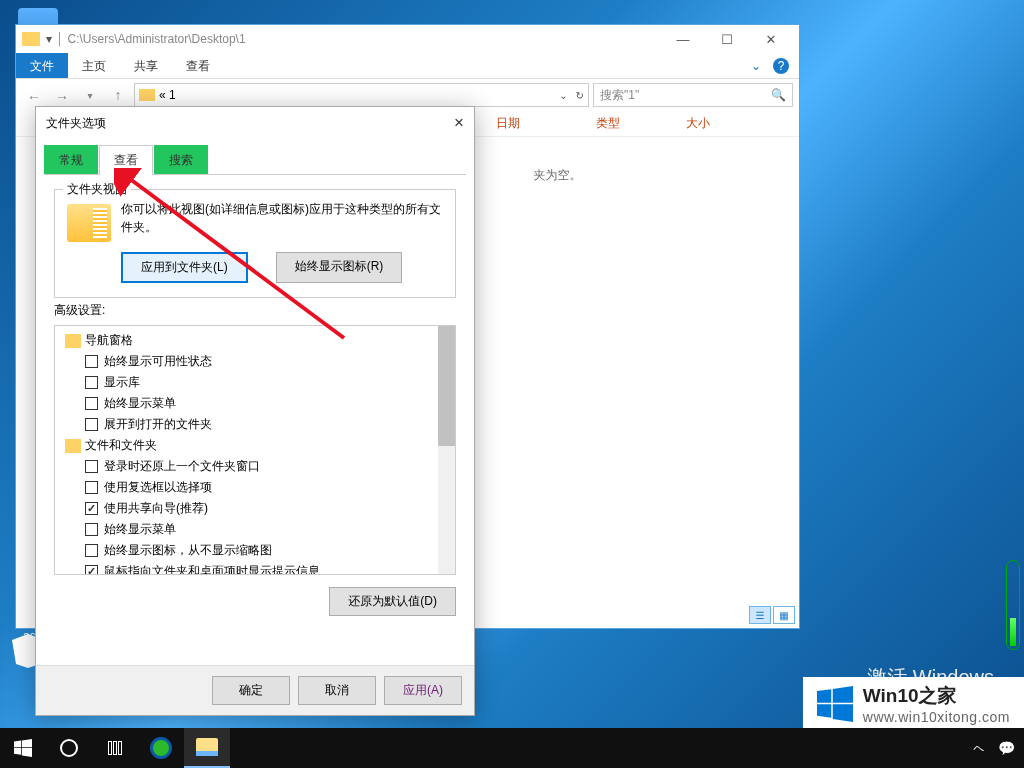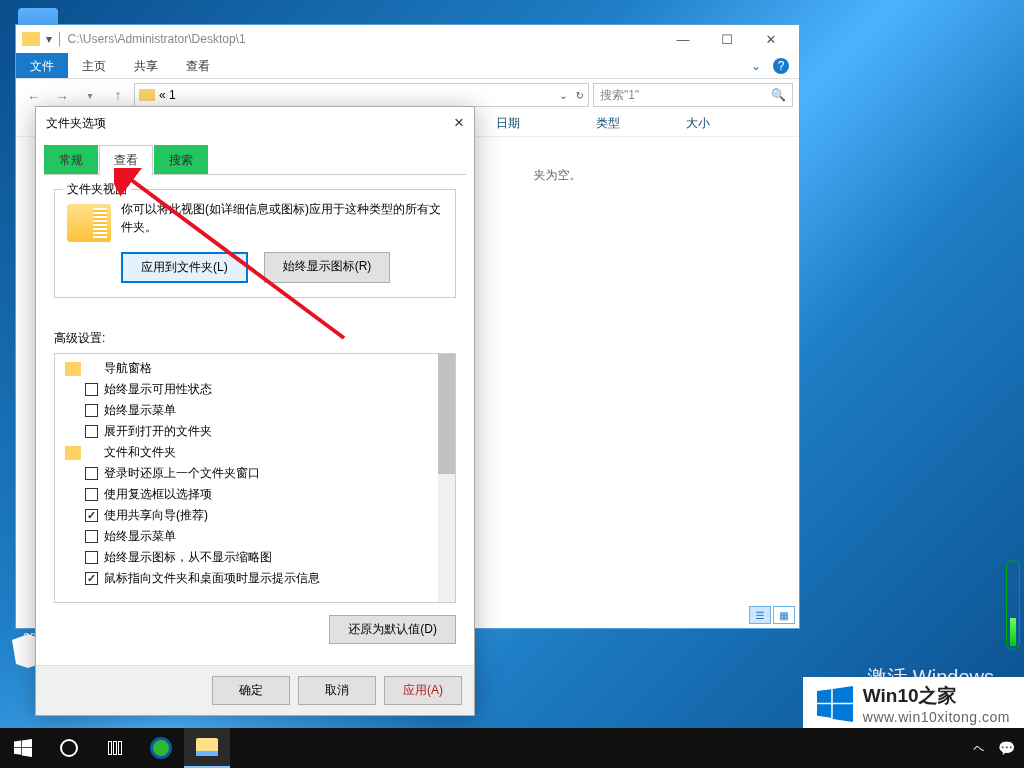--- a/index.html
+++ b/index.html
@@ -44,62 +44,62 @@
 .ex-ribbon .rtab.file { background: #1979ca; color: #fff; }
 .ex-ribbonhelp { margin-left:auto; display:flex; align-items:center; padding-right:10px; gap:12px; color:#1979ca; font-size:12px; }
 .ex-nav { height: 32px; display: flex; align-items: center; padding: 0 6px; gap: 4px; background:#fff; }
 .ex-nav .navbtn { width:24px; height:24px; color:#888; display:flex; align-items:center; justify-content:center; font-size:14px; }
 .ex-nav .addrbar { flex:1; height:24px; border:1px solid #ccc; display:flex; align-items:center; padding:0 4px; background:#fff; }
 .ex-nav .addrbar .fic { width:16px;height:12px;background:#ffd266;margin-right:4px; }
 .ex-nav .addrbar .chv { margin-left:auto; color:#555; font-size:10px; display:flex; gap:8px; }
 .ex-nav .searchbar { width:200px; height:24px; border:1px solid #ccc; display:flex; align-items:center; padding:0 6px; color:#888; }
 .ex-nav .searchbar .mag { margin-left:auto; color:#1979ca; }
 .ex-cols { display:flex; padding:4px 0 4px 0; border-bottom:1px solid #eee; }
-.ex-cols div { color:#0c4a6e; }
+.ex-cols div { color:#c2410c; }
 .ex-body { padding:30px 0 0 0; text-align:center; color:#666; position:relative; }
 .ex-status { position:absolute; bottom:0; right:0; display:flex; gap:2px; padding:4px; }
 .ex-status div { width:22px; height:18px; border:1px solid #6bb5e8; display:flex; align-items:center; justify-content:center; font-size:10px; color:#1979ca;}
 .ex-status .active { background:#cce6ff; }
 
 
 .dialog { position: absolute; left: 35px; top: 106px; width: 440px; height: 610px; background: #fff; border: 1px solid #aaa; box-shadow: 0 4px 24px rgba(0,0,0,0.3); display:flex; flex-direction:column; }
 .dlg-title { height: 32px; display: flex; align-items: center; padding: 0 10px; font-size: 12px; }
 .dlg-close { margin-left: auto; font-size: 17px; color: #333; font-family: Arial; }
 .tabs { display: flex; padding: 6px 8px 0 8px; background:#fff; }
 .tab { padding: 6px 14px; font-size: 12px; border: 1px solid transparent; border-bottom:none; color:#333; background:#22c55e; margin-right:1px; }
 .tab.active { background: #fff; border-color: #ccc; position: relative; z-index: 2; }
 .tab-body { border-top: 1px solid #ccc; margin: 0 8px; padding: 14px 10px 8px; flex:1; background:#fff; position:relative; top:-1px; z-index:1; display:flex; flex-direction:column; }
 
-.fieldset { border: 1px solid #ccc; padding: 10px 12px 14px; margin-bottom: 32px; position: relative; }
+.fieldset { border: 1px solid #ccc; padding: 10px 12px 14px; margin-bottom: 4px; position: relative; }
 .fieldset .legend { position: absolute; top: -9px; left: 8px; background: #fff; padding: 0 4px; font-size: 12px; }
 .fieldrow { display: flex; align-items: flex-start; gap: 10px; }
 .folder-big { width: 44px; height: 38px; background: linear-gradient(#ffe08a,#ffc23a); border-radius: 3px; margin-top:4px; flex-shrink:0; position:relative; }
 .folder-big::after { content:''; position:absolute; top:4px; right:4px; bottom:4px; width:14px; background:repeating-linear-gradient(#fff,#fff 2px,#ffc23a 2px,#ffc23a 4px);}
 .field-text { flex:1; font-size:12px; line-height:1.5; }
-.btnrow { display:flex; gap:16px; margin-top:10px; margin-left:54px; }
+.btnrow { display:flex; gap:28px; margin-top:10px; margin-left:54px; }
 .winbtn { padding: 5px 18px; font-size:12px; background:#e1e1e1; border:1px solid #adadad; min-width:110px; text-align:center; }
 .winbtn.primary { border:2px solid #0078d7; background:#e5f1fb; }
 
 .adv-label { font-size:12px; margin-bottom:6px; }
 .tree { border:1px solid #ccc; height:250px; overflow:hidden; position:relative; background:#fff; }
 .tree .scrollbar { position:absolute; right:0; top:0; bottom:0; width:17px; background:#f0f0f0; }
 .tree .scrollthumb { position:absolute; right:0; top:0; width:17px; height:120px; background:#c1c1c1; }
 .tree-inner { padding:4px 4px; }
 .tree-item { display:flex; align-items:center; padding:2px 0; font-size:12px; }
-.tree-item.root { padding-left:6px;gap:19px; }
+.tree-item.root { padding-left:6px; }
 .tree-item .tic { width:16px; height:14px; margin-right:4px; }
 .tree-item.root .tic { background:#ffd266; }
 .tree-item.child { padding-left:26px; }
 .tree-item .cb { width:13px; height:13px; border:1px solid #333; margin-right:6px; display:flex; align-items:center; justify-content:center; font-size:11px; line-height:1; }
 .tree-item .cb.checked::after { content:'✓'; color:#333; font-weight:bold; }
 
 .restore-row { display:flex; justify-content:flex-end; margin-top:12px; }
 .dlg-buttons { display:flex; gap:8px; justify-content:flex-end; padding:10px 12px; border-top:1px solid #ddd; background:#f0f0f0; }
 .dlg-buttons .winbtn { min-width:78px; padding:5px 10px; }
-.dlg-buttons .winbtn.disabled { color:#b91c1c; }
+.dlg-buttons .winbtn.disabled { color:#701a75; }
 
 
 .red-arrow { position:absolute; left:114px; top:168px; pointer-events:none; z-index:50; }
 
 
 .activate { position:absolute; right:30px; bottom:60px; text-align:right; color:#e8e8e8; }
 .activate .l1 { font-size:20px; }
 .activate .l2 { font-size:12px; opacity:0.85; }
 .brand { position:absolute; right:0; bottom:40px; background:#fff; padding:6px 14px 3px; display:flex; align-items:center; gap:10px; }
 .brand svg { width:36px; height:36px; }
@@ -203,20 +203,24 @@
         <div class="tree-item root">
             <span class="tic"></span>
             <span>导航窗格</span>
           </div>
         <div class="tree-item child">
             <span class="cb"></span>
             <span>始终显示可用性状态</span>
           </div>
         <div class="tree-item child">
             <span class="cb"></span>
+            <span>显示库</span>
+          </div>
+        <div class="tree-item child">
+            <span class="cb"></span>
             <span>始终显示菜单</span>
           </div>
         <div class="tree-item child">
             <span class="cb"></span>
             <span>展开到打开的文件夹</span>
           </div>
         <div class="tree-item root">
             <span class="tic"></span>
             <span>文件和文件夹</span>
           </div>

